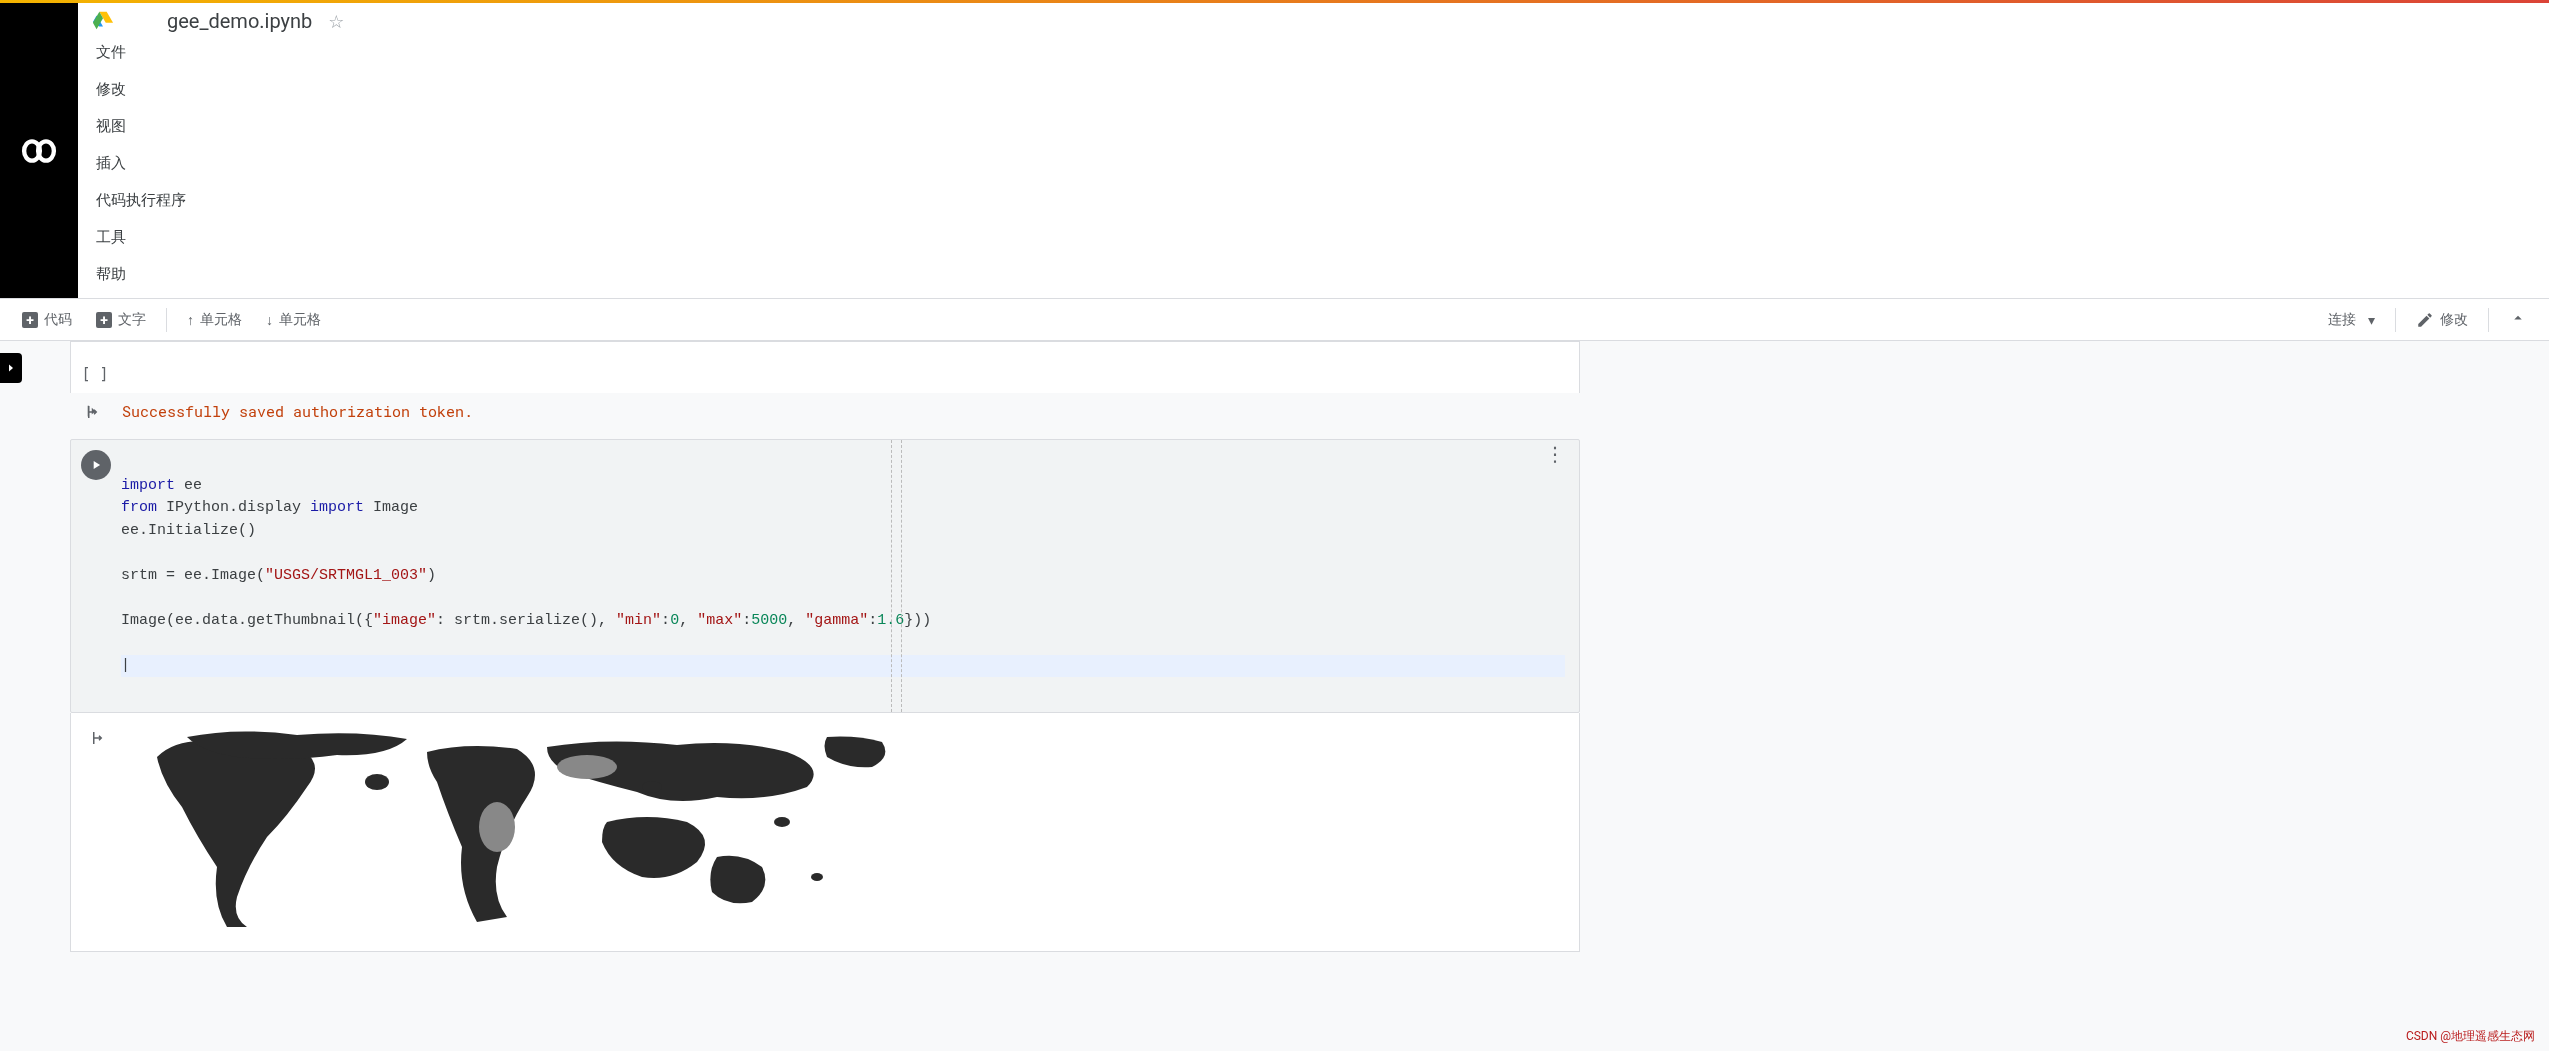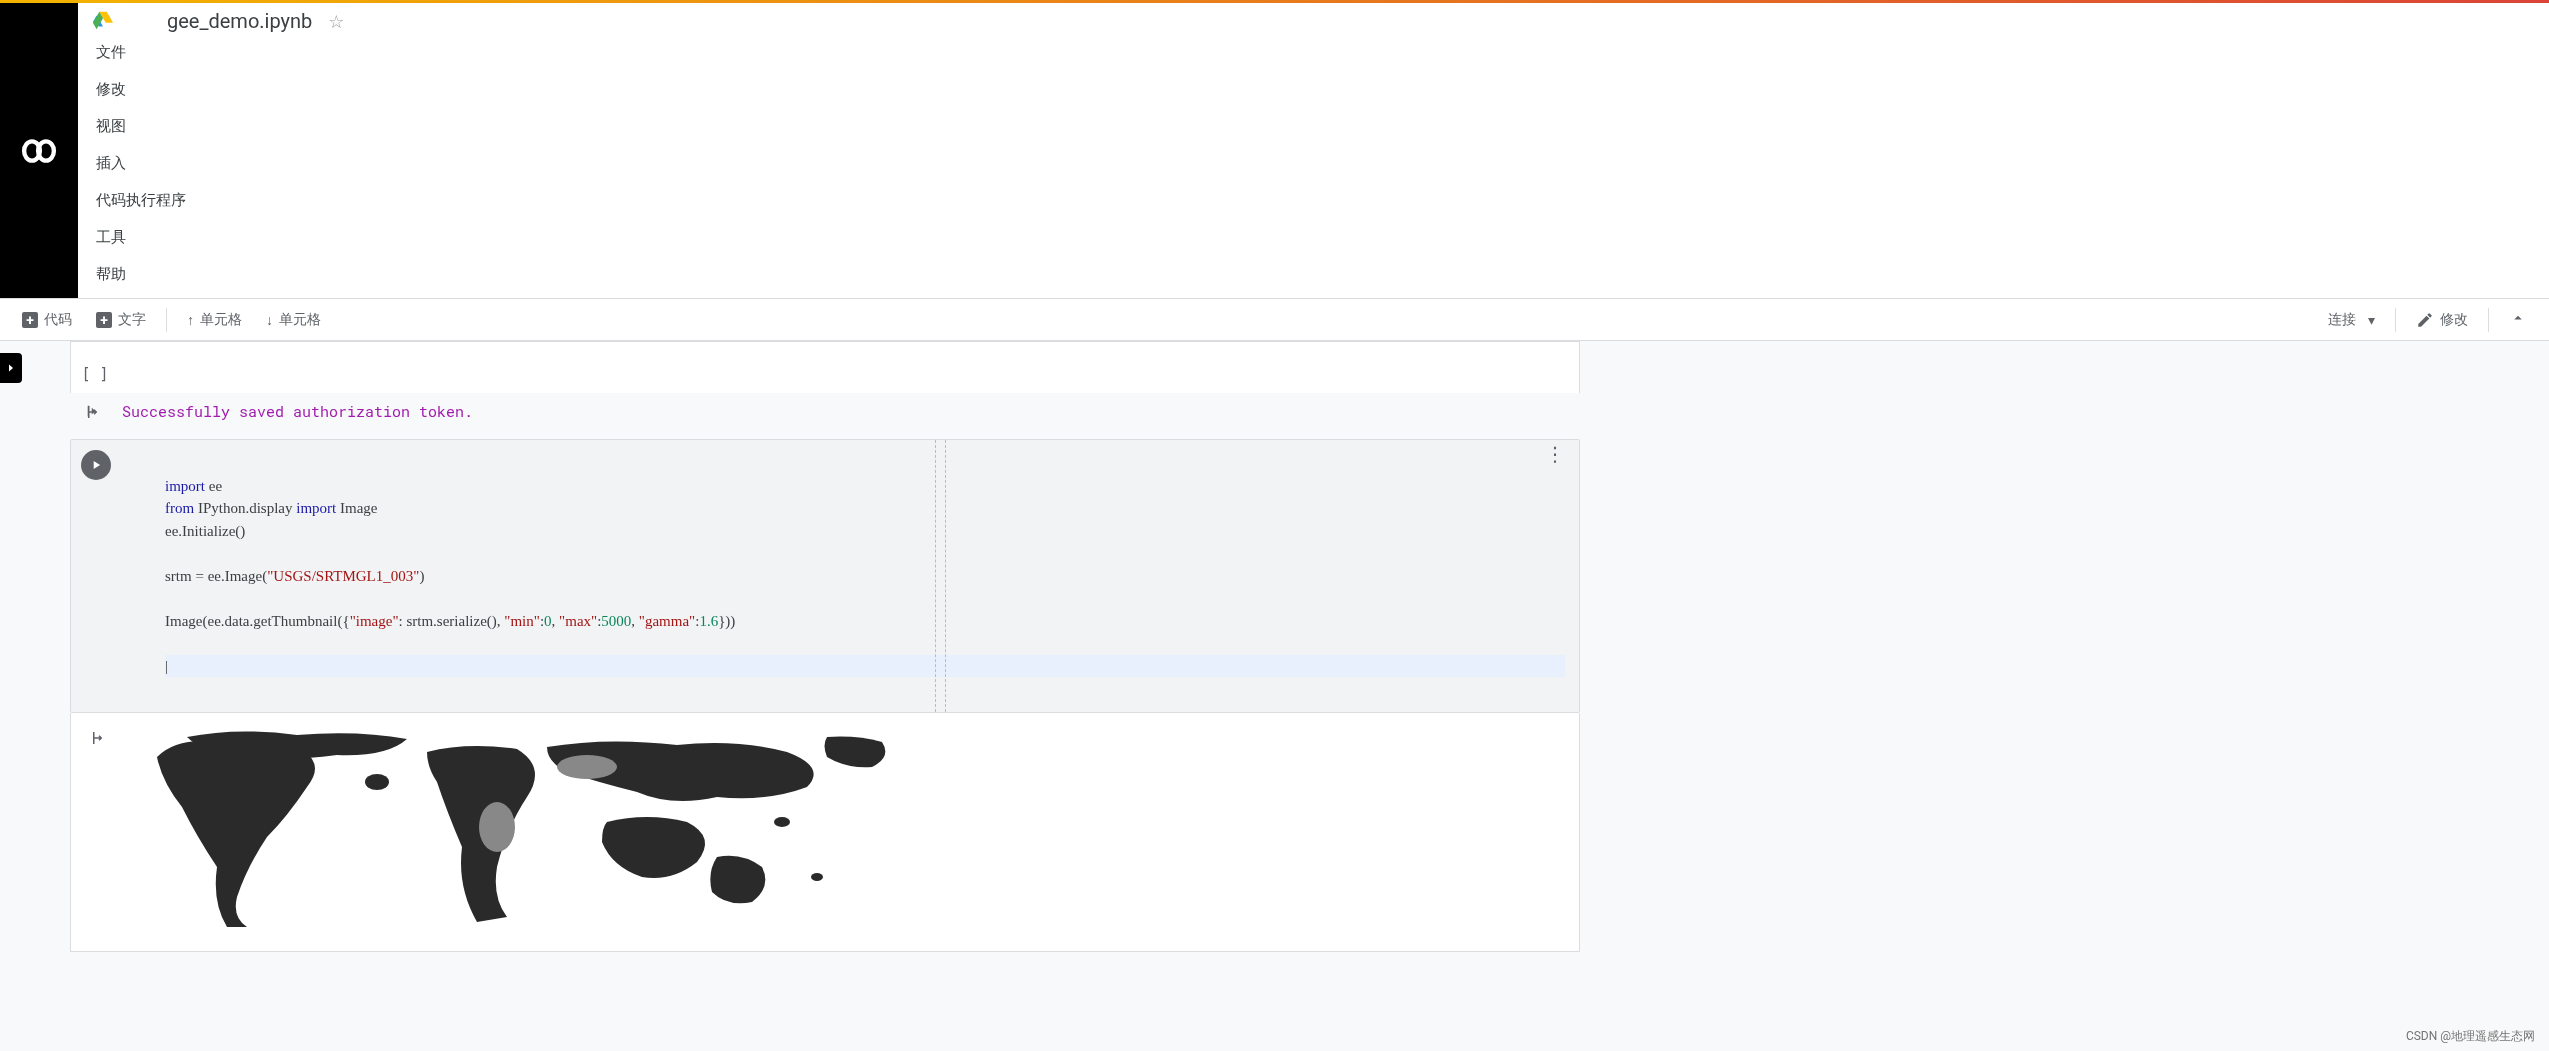--- a/index.html
+++ b/index.html
@@ -30,38 +30,38 @@
   .plus-box { width: 16px; height: 16px; background: #5f6368; color: #fff; display: inline-flex; align-items: center; justify-content: center; font-size: 14px; font-weight: bold; border-radius: 2px; }
   
   .notebook-area { background: #f8f9fa; padding: 0 12px 20px 12px; position: relative; height: calc(100vh - 130px); overflow: auto; }
   .side-arrow { position: absolute; left: 0; top: 12px; background: #000; color: #fff; width: 22px; height: 30px; display: flex; align-items: center; justify-content: center; border-radius: 0 4px 4px 0; cursor: pointer; z-index: 5; }
   
   .cell-container { max-width: 1510px; margin: 0 auto 0 58px; }
   
   .output-row { display: flex; align-items: flex-start; padding: 10px 0; gap: 14px; }
   .gutter { width: 28px; display: flex; justify-content: center; padding-top: 2px; }
   .bracket { font-family: monospace; font-size: 15px; color: #5f6368; }
-  .output-text { font-family: "Roboto Mono", monospace; font-size: 15px; color: #a21caf; }
+  .output-text { font-family: "Roboto Mono", monospace; font-size: 15px; color: #c2410c; }
   
   .code-cell { background: #f1f3f4; border: 1px solid #dadce0; border-radius: 2px; position: relative; display: flex; }
   .code-cell .run-col { width: 50px; display: flex; justify-content: center; padding-top: 10px; }
   .run-btn { width: 30px; height: 30px; border-radius: 50%; background: #5f6368; display: flex; align-items: center; justify-content: center; cursor: pointer; }
   .run-btn svg { fill: #fff; width: 14px; height: 14px; }
-  .code-body { flex: 1; padding: 12px 14px 12px 0; font-family: Liberation Serif, serif; font-size: 15px; line-height: 1.5; white-space: pre; position: relative; margin-left: 44px; }
+  .code-body { flex: 1; padding: 12px 14px 12px 0; font-family: Liberation Mono, monospace; font-size: 15px; line-height: 1.5; white-space: pre; position: relative; }
   .code-body .ruler { position: absolute; top: 0; bottom: 0; border-left: 1px dashed #bbb; }
   .kw { color: #1a1aa6; font-weight: 500; }
   .str { color: #a31515; }
   .num { color: #098658; }
   .current-line { background: #e8f0fe; display: inline-block; width: 100%; min-height: 22px; }
   .cell-menu { position: absolute; right: 14px; top: 10px; cursor: pointer; color: #5f6368; font-size: 20px; line-height: 8px; }
   
   .output-cell { background: #fff; border: 1px solid #dadce0; border-top: none; padding: 14px; display: flex; gap: 14px; }
   .map-placeholder { width: 780px; height: 210px; background: #fff; position: relative; overflow: hidden; }
   
-  .watermark { position: fixed; right: 14px; bottom: 6px; font-size: 12px; color: #737373; }
+  .watermark { position: fixed; right: 14px; bottom: 6px; font-size: 12px; color: #b91c1c; }
 </style>
 </head>
 <body>
 
 <div class="top-orange"></div>
 
 <div class="header">
   <div class="logo-box">
     <svg viewBox="0 0 48 48">
         <g fill="none" stroke="#fff" stroke-width="5">

